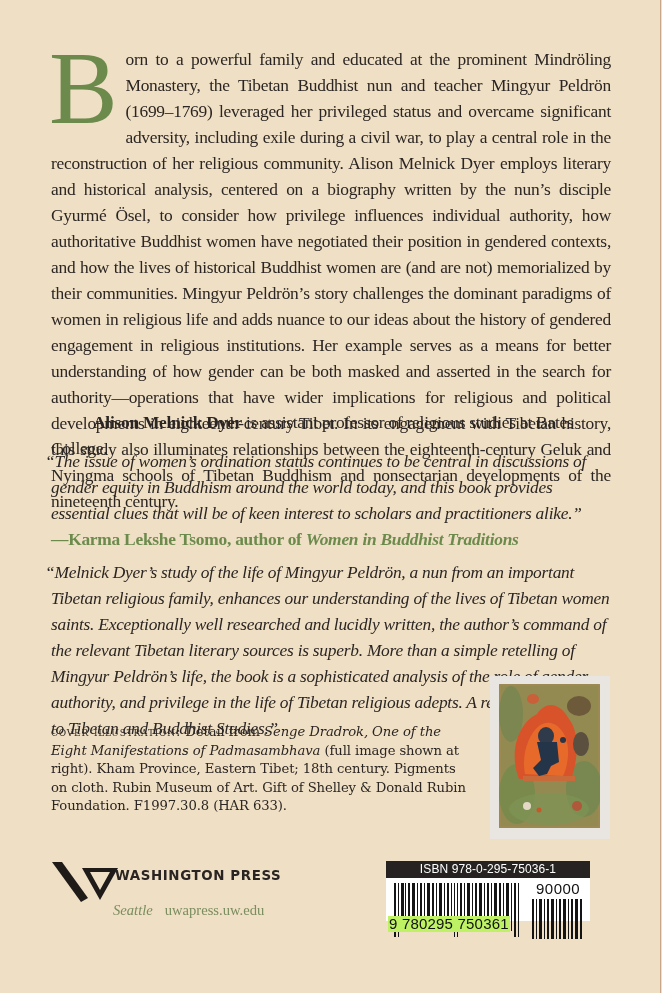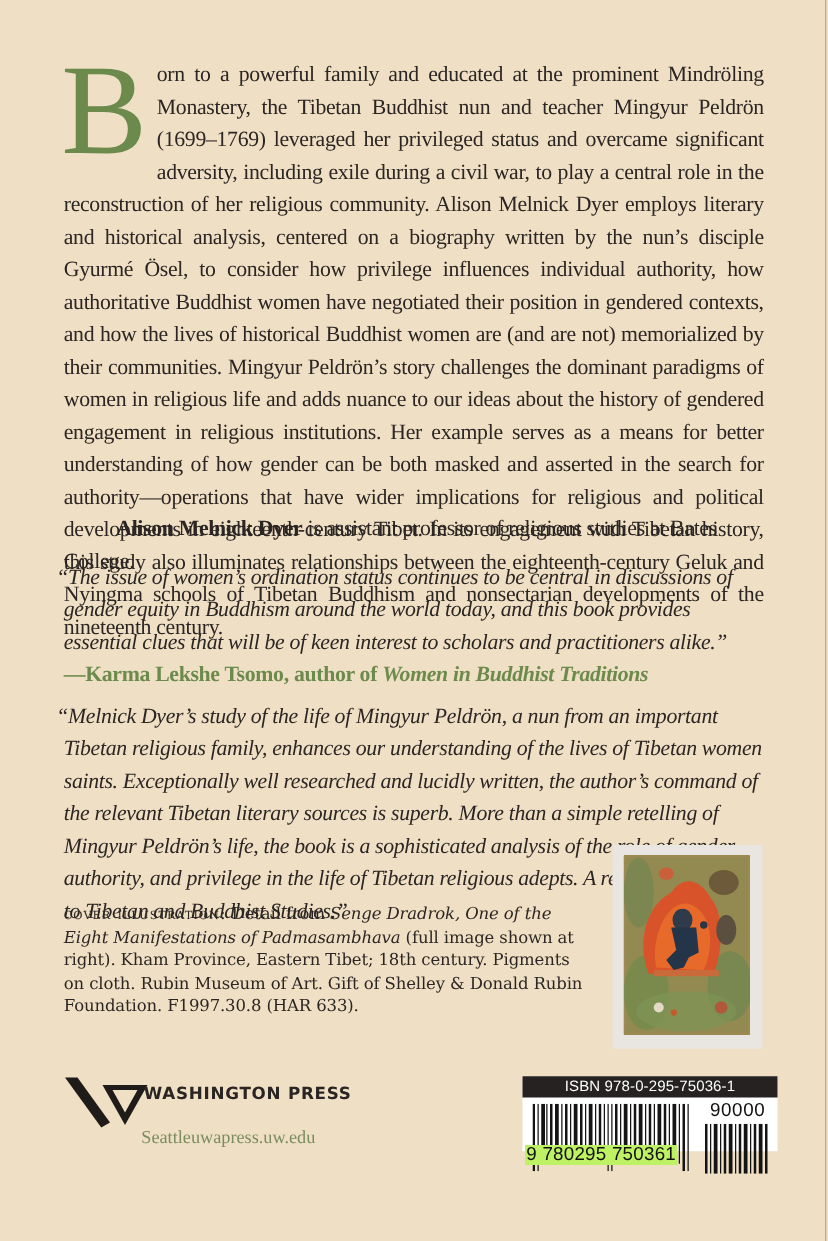--- a/index.html
+++ b/index.html
@@ -67,23 +67,23 @@
   .press-name {
     position: absolute; left: 115px; top: 866px;
     font-family: "DejaVu Sans", "Liberation Sans", sans-serif;
     font-weight: bold; font-size: 13.4px; line-height: 20px; letter-spacing: 0.6px;
     color: #2a2522;
   }
   .press-sub {
     position: absolute; left: 113px; top: 902px;
     font-size: 14.6px; color: #7a8d5e;
   }
-  .press-sub .city { }
+  .press-sub .city { font-style: italic; margin-right: 12px; }
   .barcode-box {
-    position: absolute; left: 418px; top: 861px; width: 204px; height: 60px;
+    position: absolute; left: 386px; top: 861px; width: 204px; height: 60px;
     background: #ffffff;
   }
   .barcode-head {
     height: 17px; background: #262222; color: #ffffff;
     font-family: "Liberation Sans", "DejaVu Sans", sans-serif;
     font-size: 12px; line-height: 17px; text-align: center; letter-spacing: 0.1px;
   }
   .barcode-main { position: absolute; left: 8px; top: 22px; }
   .barcode-digits {
     position: absolute; left: 2px; top: 55px;

